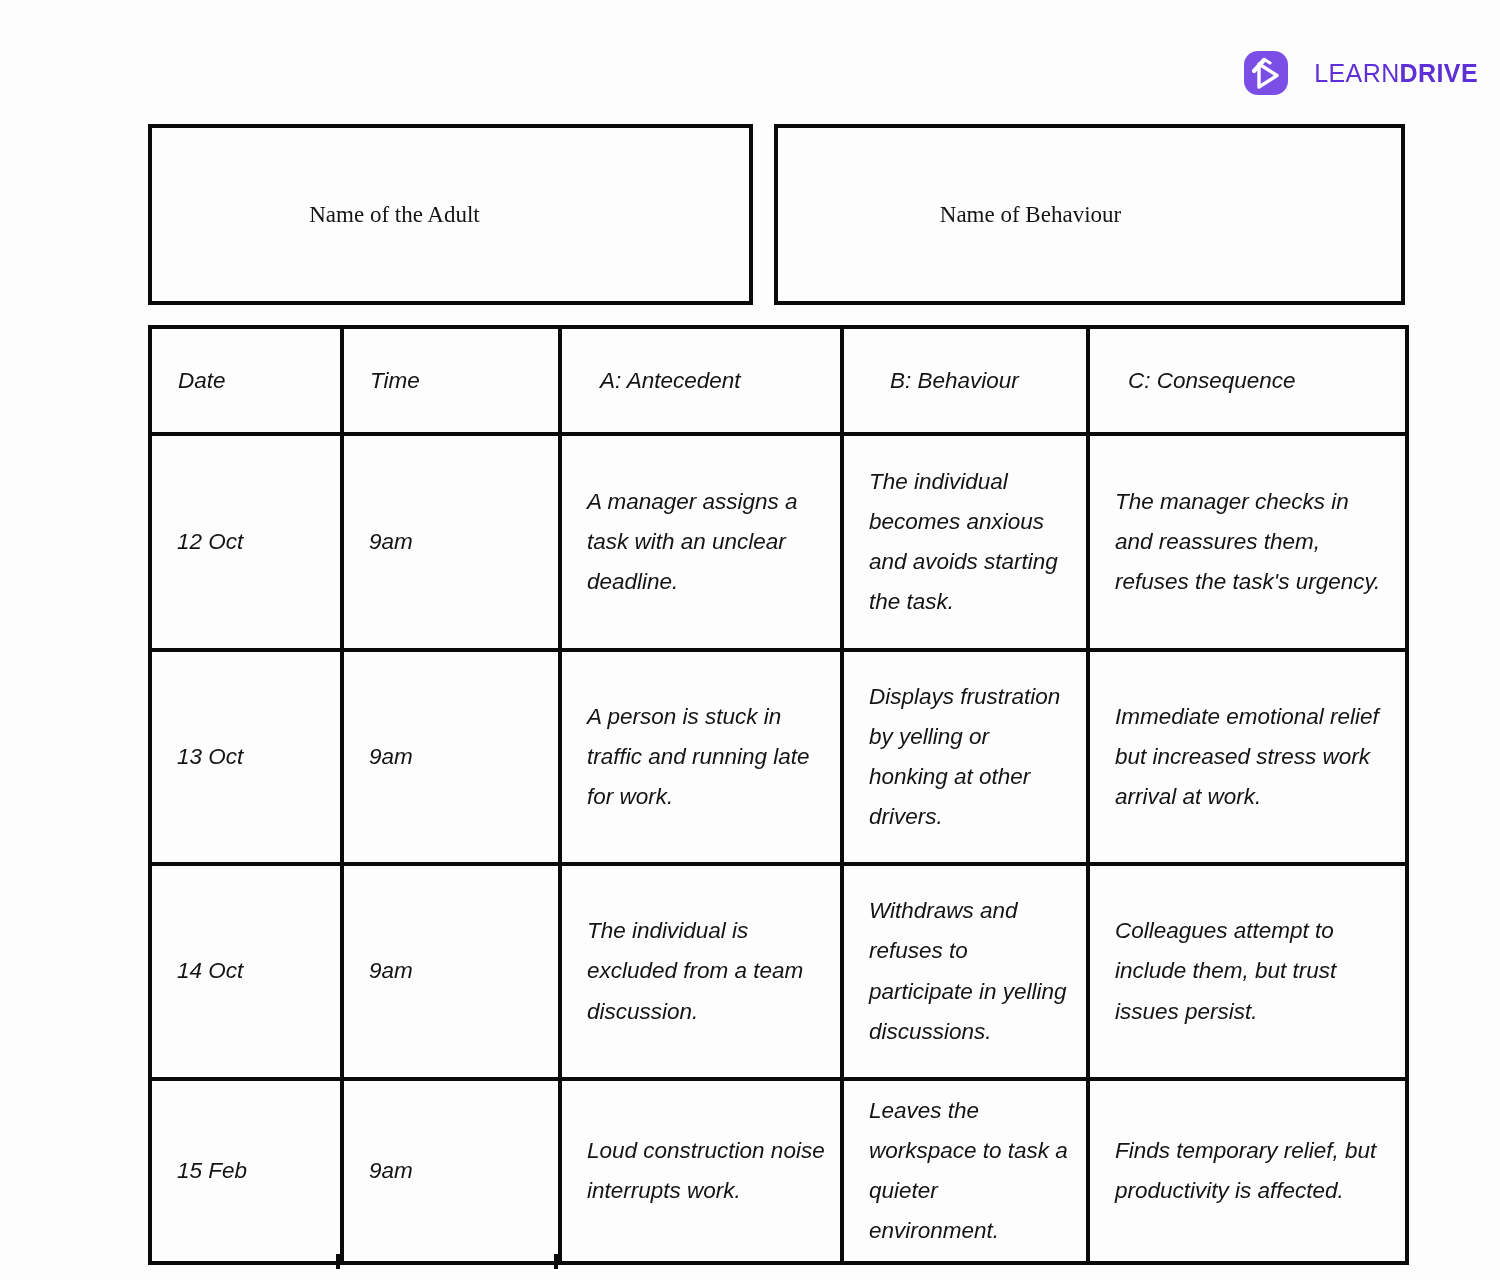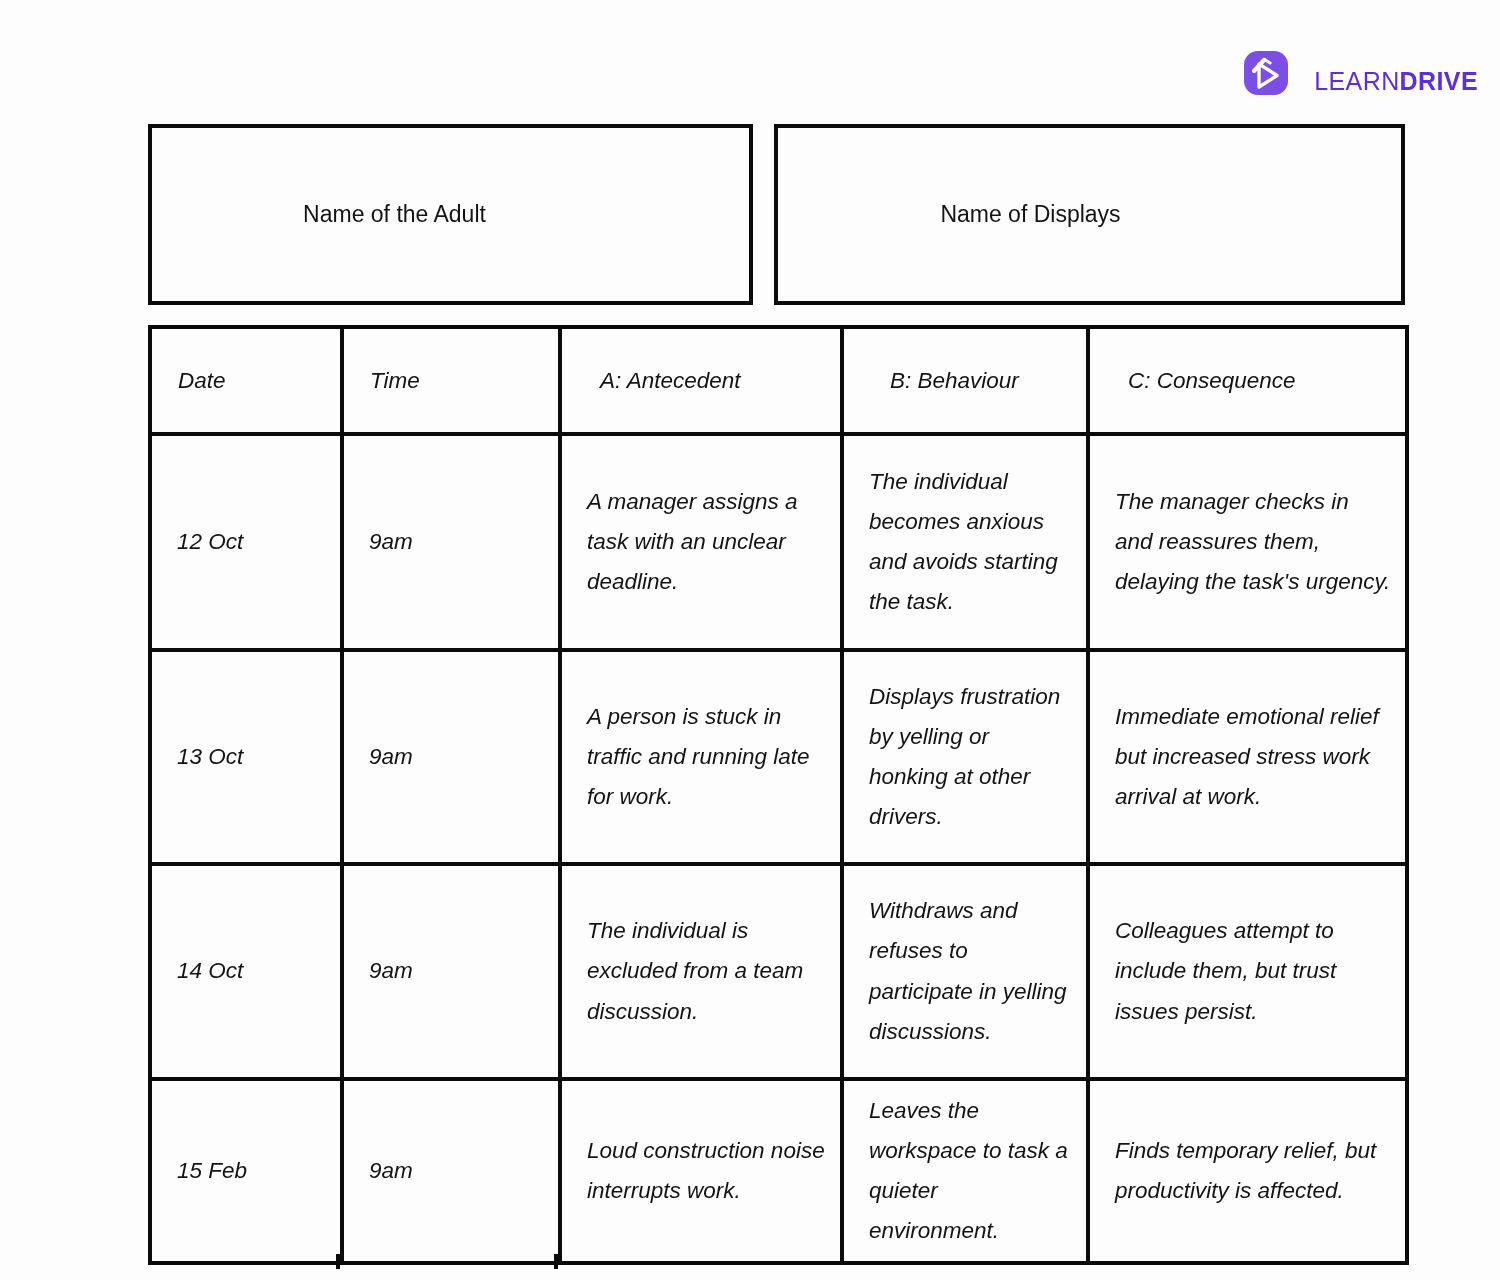--- a/index.html
+++ b/index.html
@@ -8,37 +8,37 @@
     width:1500px;height:1280px;
     background:#fdfdfd;
     font-family:"Liberation Sans", sans-serif;
     color:#141414;
     overflow:hidden;
   }
 
   
   .logo{
     position:absolute;top:50px;right:22px;
-    display:flex;align-items:flex-end;gap:25px;
+    display:flex;align-items:center;gap:25px;
   }
   .logo-icon svg{display:block;}
   .logo-text{
     font-size:25px;
     letter-spacing:.4px;
     color:#5e2fd6;
     white-space:nowrap;
   }
   .logo-learn{font-weight:500;}
   .logo-drive{font-weight:800;}
 
   
   .name-boxes{
     position:absolute;left:148px;top:124px;
     width:1257px;height:181px;
-    display:flex;gap:21px;
+    display:flex;gap:21px;font-family:Liberation Serif, serif;
   }
   .name-box{
     border:4px solid #0b0b0b;
     box-sizing:border-box;
     display:flex;align-items:center;justify-content:center;
     font-size:23px;
     background:#fdfdfd;
   }
   .name-box.left{width:605px;padding-right:112px;}
   .name-box.right{flex:1;padding-right:118px;}
@@ -98,21 +98,21 @@
       </svg>
     </span>
     <span class="logo-text"><span class="logo-learn">LEARN</span><span class="logo-drive">DRIVE</span></span>
   </header>
 
   <section class="name-boxes">
     <div class="name-box left">
       <span>Name of the Adult</span>
     </div>
     <div class="name-box right">
-      <span>Name of Displays</span>
+      <span>Name of Behaviour</span>
     </div>
   </section>
 
   <table class="abc">
     <colgroup>
       <col style="width:192px">
       <col style="width:218px">
       <col style="width:282px">
       <col style="width:246px">
       <col style="width:319px">
@@ -125,21 +125,21 @@
         <th class="col-b">B: Behaviour</th>
         <th class="col-c">C: Consequence</th>
       </tr>
     </thead>
     <tbody>
       <tr class="r1">
         <td class="c-date">12 Oct</td>
         <td class="c-time">9am</td>
         <td class="c-ante">A manager assigns a task with an unclear deadline.</td>
         <td class="c-beh">The individual becomes anxious and avoids starting the task.</td>
-        <td class="c-con">The manager checks in and reassures them, delaying the task's urgency.</td>
+        <td class="c-con">The manager checks in and reassures them, refuses the task's urgency.</td>
       </tr>
       <tr class="r2">
         <td class="c-date">13 Oct</td>
         <td class="c-time">9am</td>
         <td class="c-ante">A person is stuck in traffic and running late for work.</td>
         <td class="c-beh">Displays frustration by yelling or honking at other drivers.</td>
         <td class="c-con">Immediate emotional relief but increased stress work arrival at work.</td>
       </tr>
       <tr class="r3">
         <td class="c-date">14 Oct</td>

